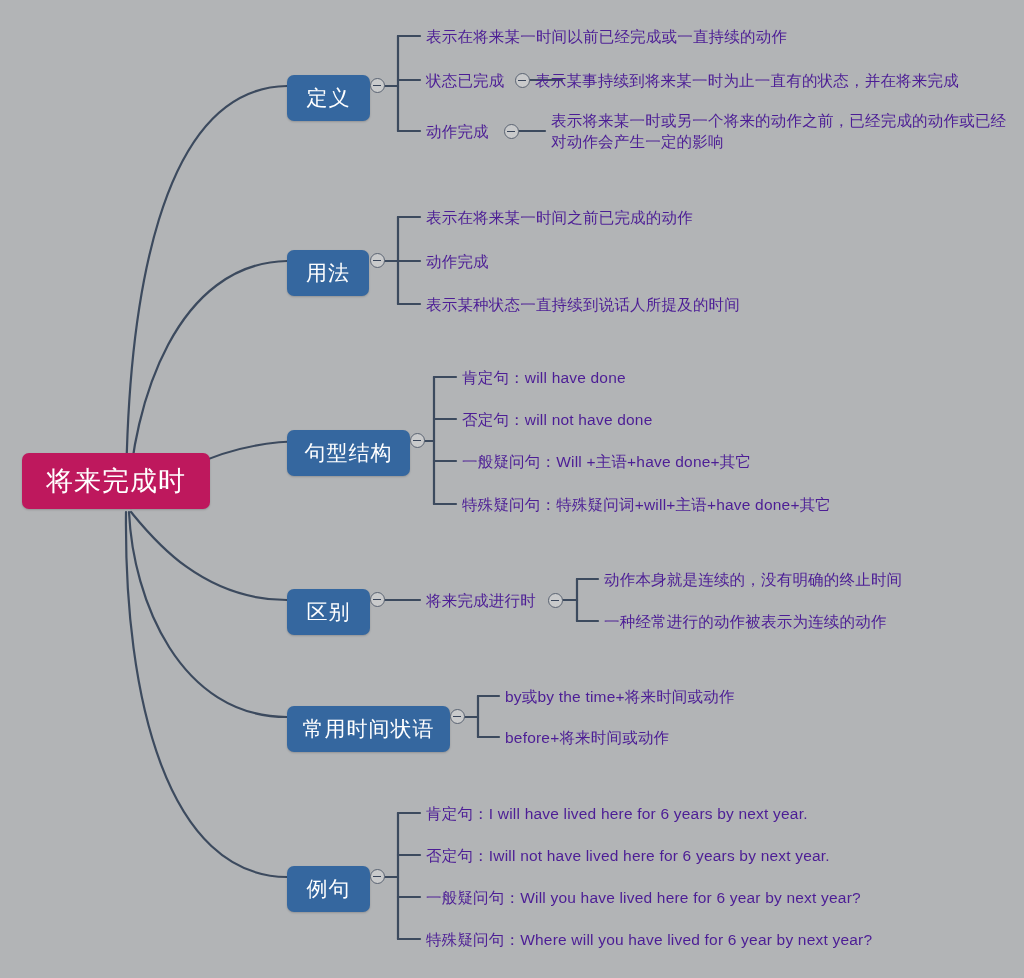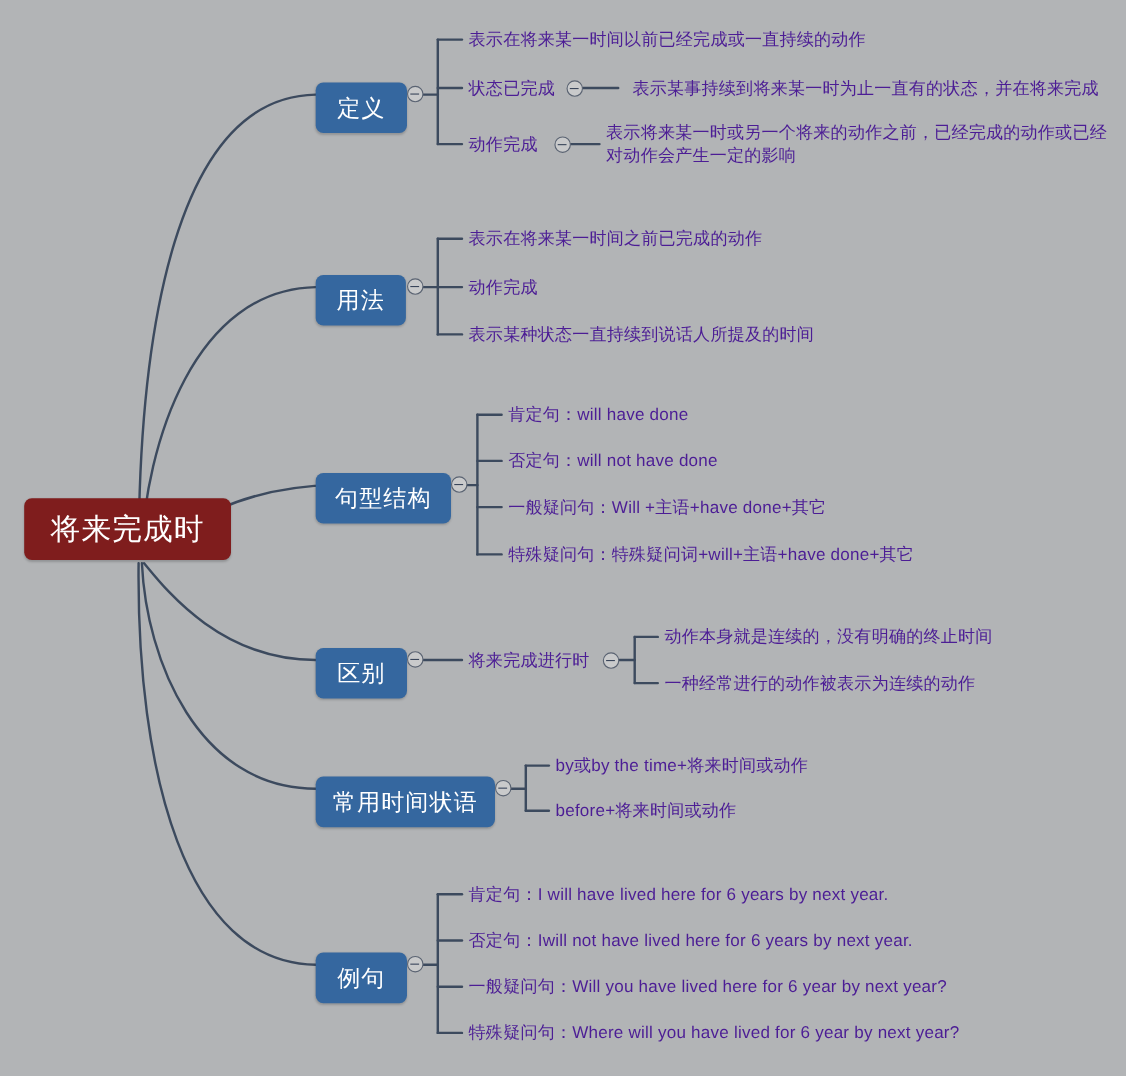--- a/index.html
+++ b/index.html
@@ -27,21 +27,21 @@
   .node {
     position: absolute;
     box-sizing: border-box;
     display: flex;
     align-items: center;
     justify-content: center;
     color: #ffffff;
     white-space: nowrap;
   }
   .root-node {
-    background: #7f1d1d;
+    background: #be185d;
     border-radius: 7px;
     font-size: 27px;
     letter-spacing: 1px;
     padding: 0 18px;
     box-shadow: 0 1px 2px rgba(0,0,0,0.18);
   }
   .branch-node {
     background: #35679f;
     border-radius: 7px;
     font-size: 21px;
@@ -149,21 +149,21 @@
 
   <div class="node branch-node" style="left:287px; top:63px; width:83px; height:46px;">
     <span>定义</span>
   </div>
   <div class="toggle" style="left:370px; top:78px;"></div>
 
   <div class="leaf" style="left:426px; top:26px;">表示在将来某一时间以前已经完成或一直持续的动作</div>
 
   <div class="leaf" style="left:426px; top:70px;">状态已完成</div>
   <div class="toggle" style="left:515px; top:73px;"></div>
-  <div class="leaf" style="left:535px; top:70px;margin-left:40px;">表示某事持续到将来某一时为止一直有的状态，并在将来完成</div>
+  <div class="leaf" style="left:535px; top:70px;">表示某事持续到将来某一时为止一直有的状态，并在将来完成</div>
 
   <div class="leaf" style="left:426px; top:121px;">动作完成</div>
   <div class="toggle" style="left:504px; top:124px;"></div>
   <div class="leaf wrap" style="left:551px; top:110px; width:466px;">表示将来某一时或另一个将来的动作之前，已经完成的动作或已经对动作会产生一定的影响</div>
 
   <div class="node branch-node" style="left:287px; top:238px; width:82px; height:46px;">
     <span>用法</span>
   </div>
   <div class="toggle" style="left:370px; top:253px;"></div>
 

